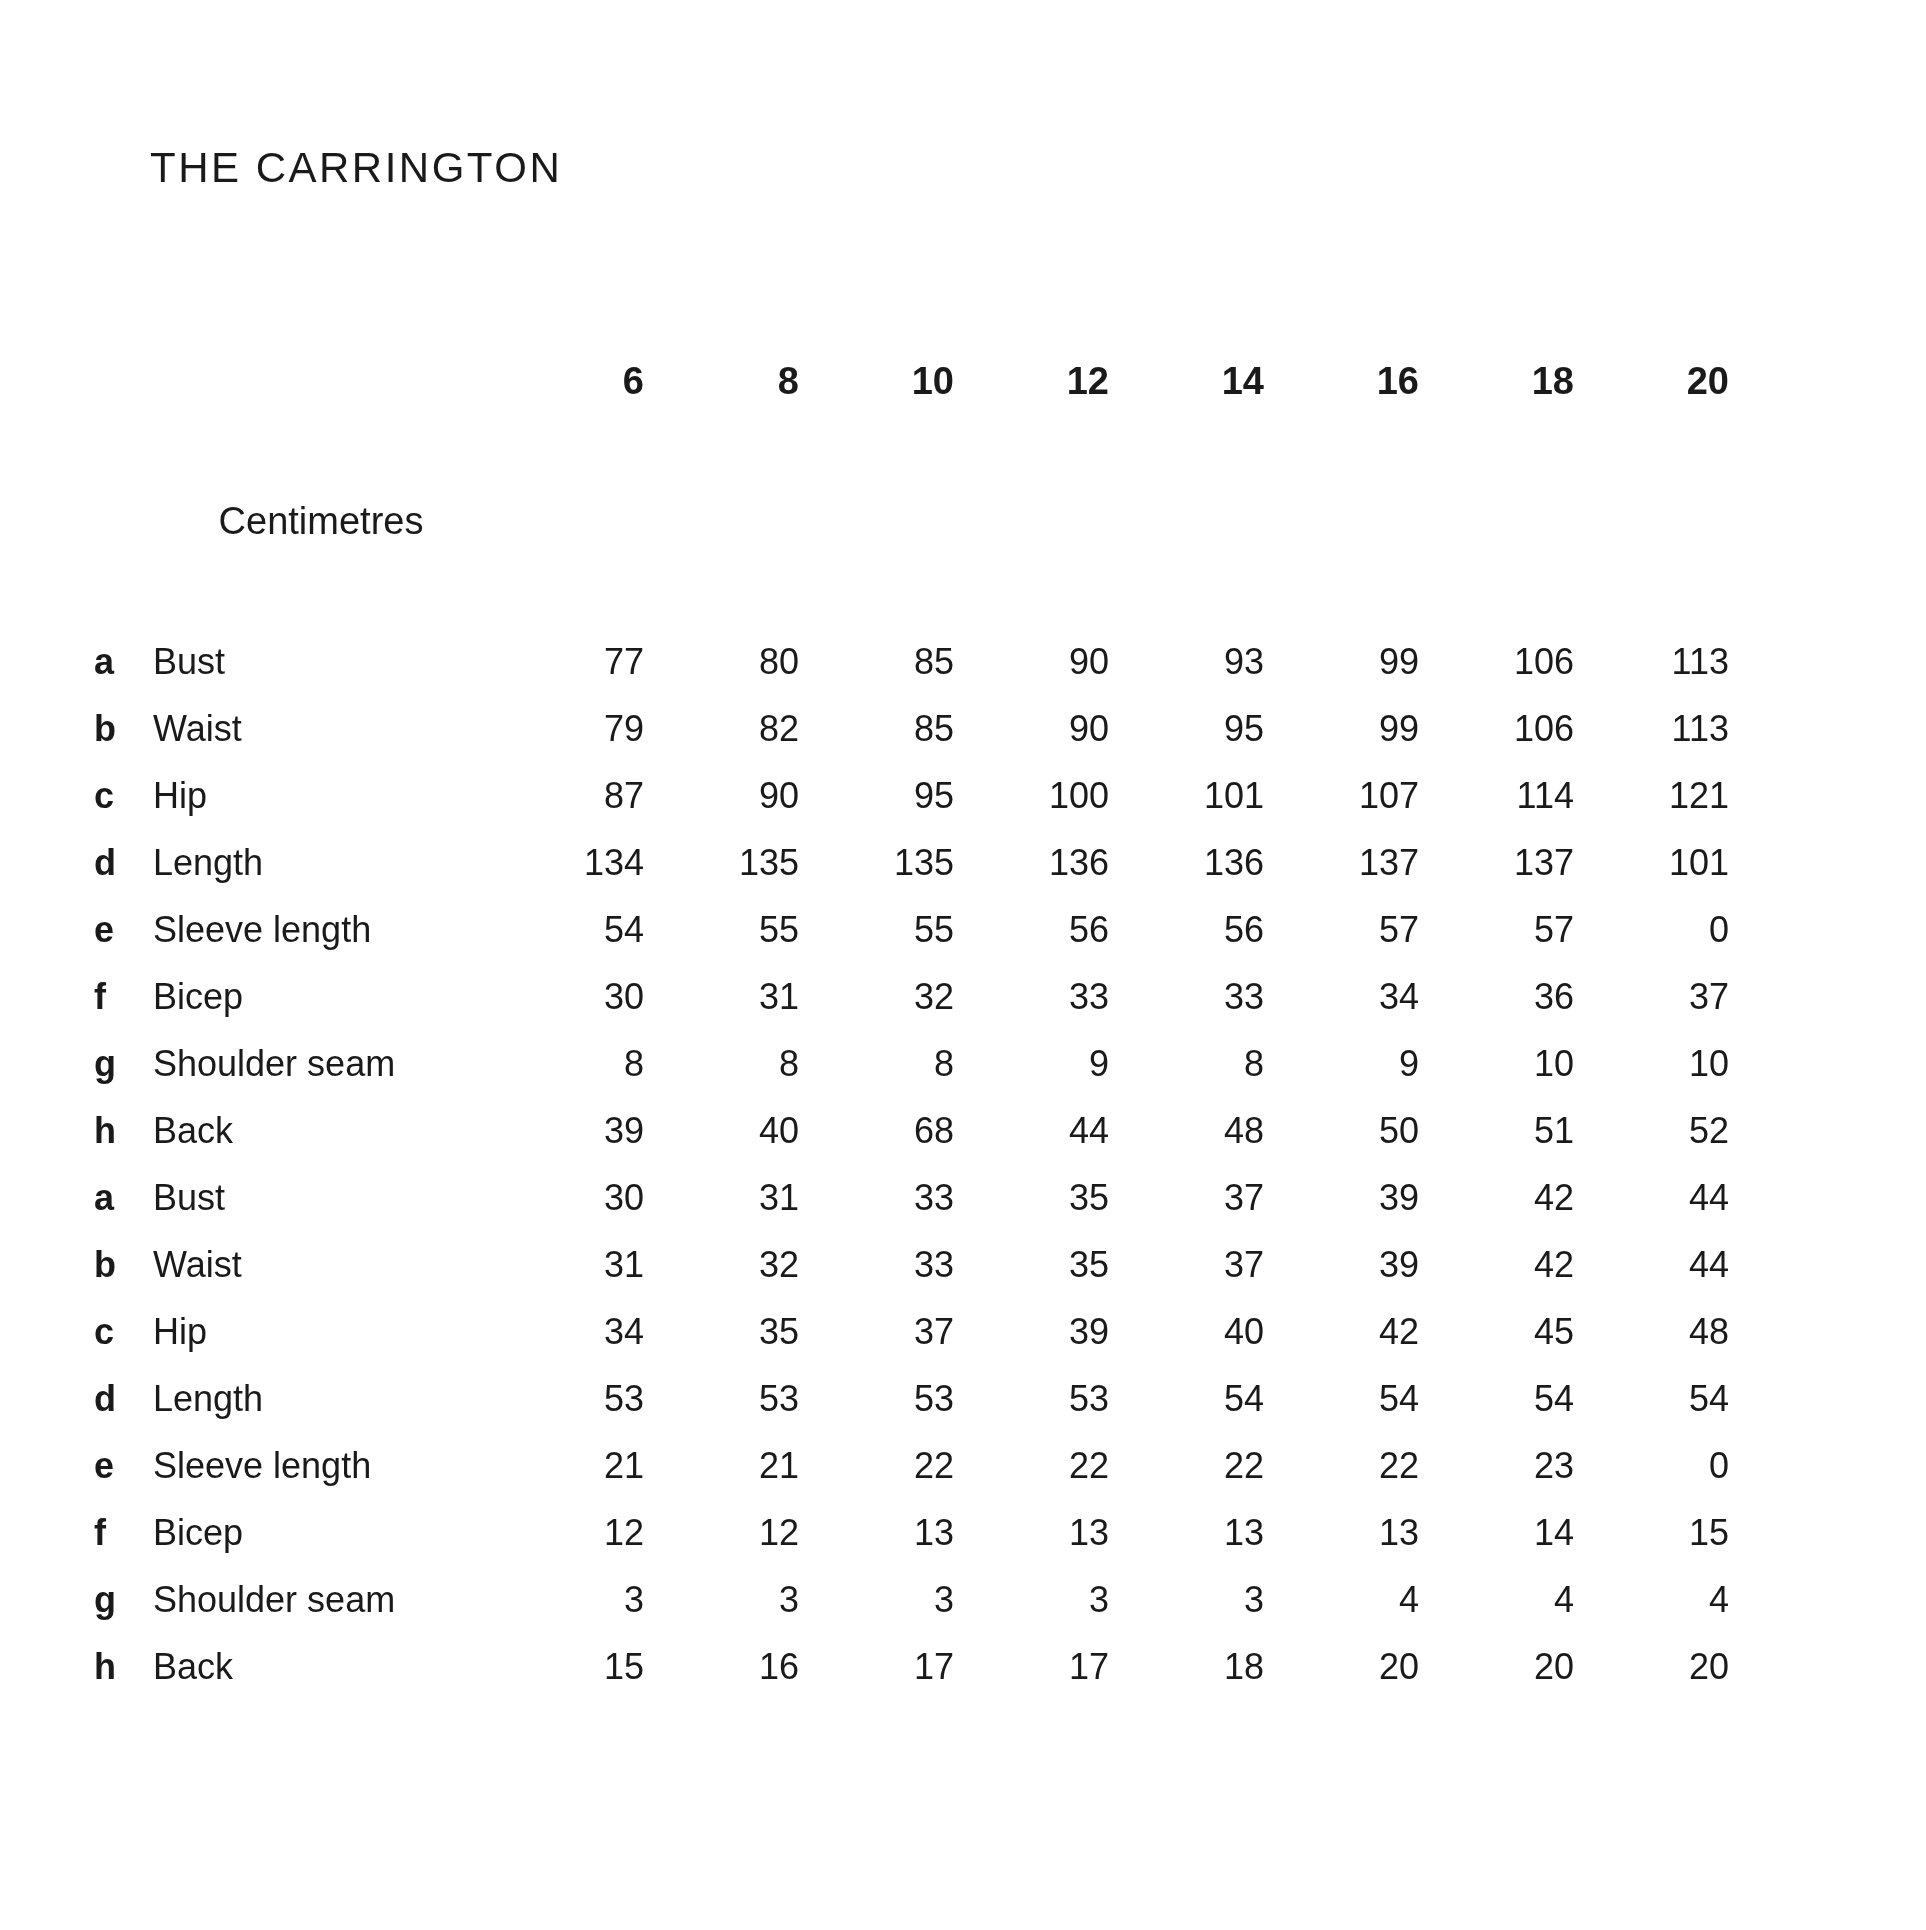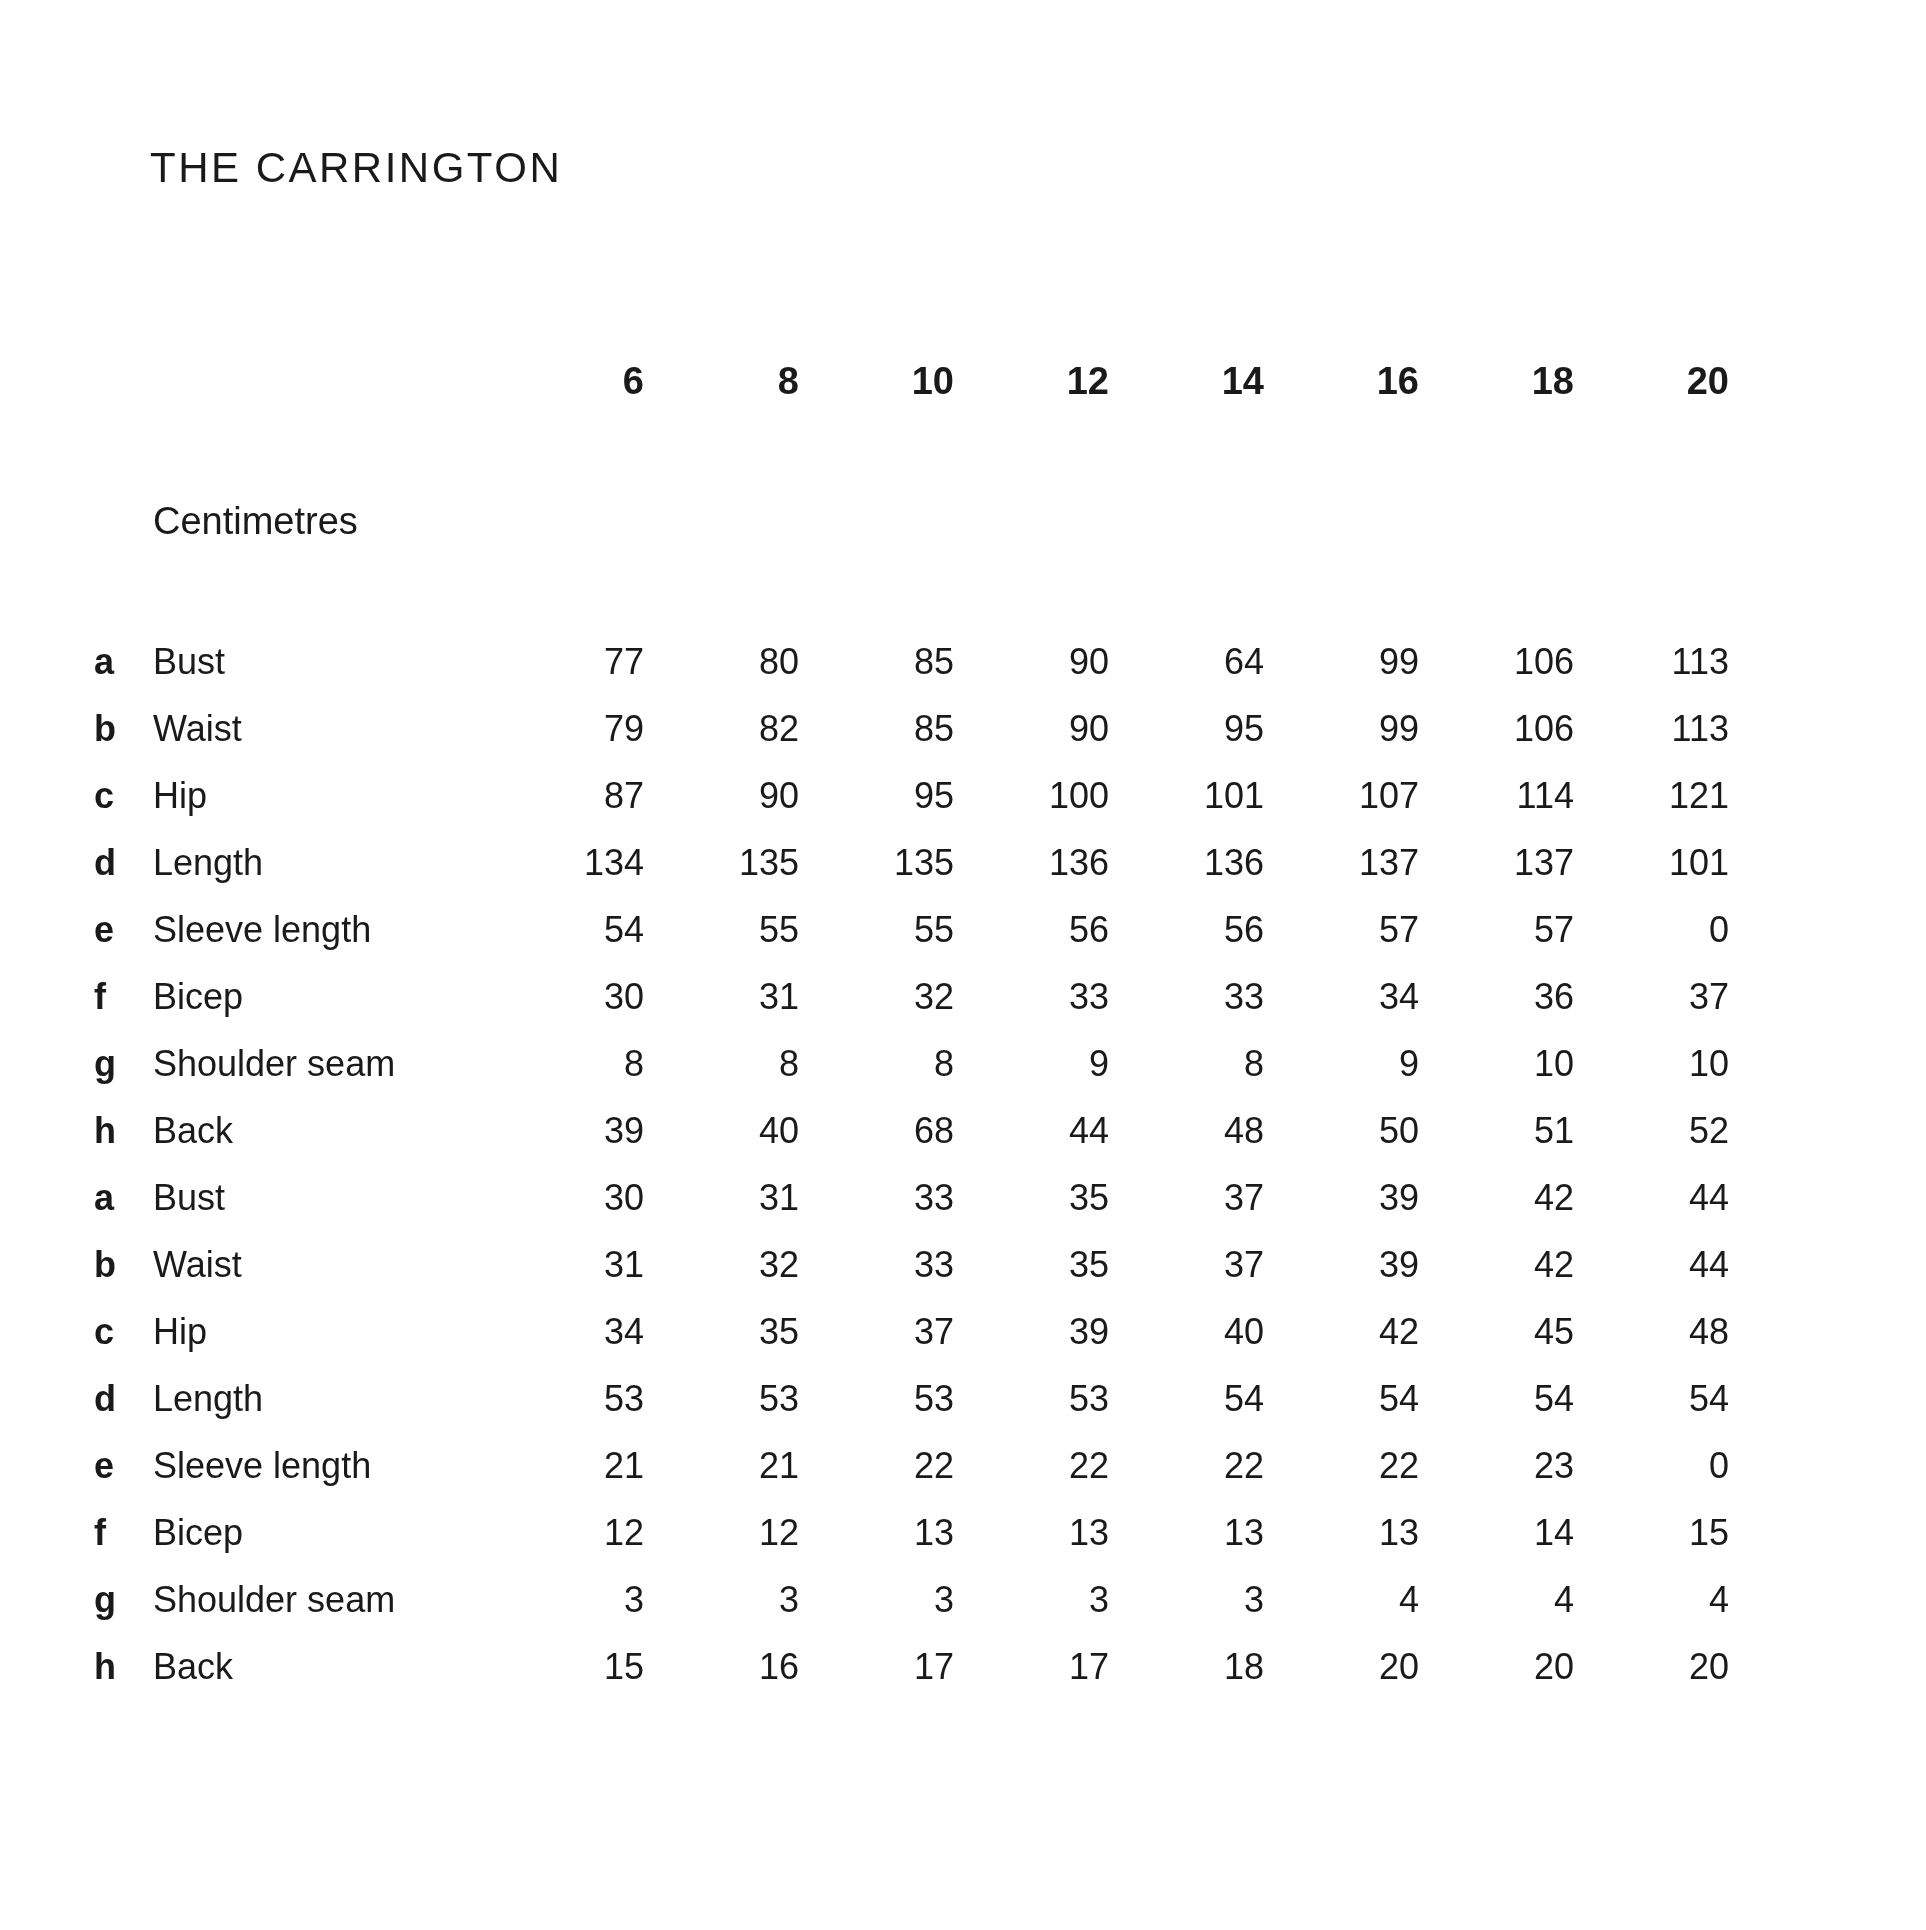--- a/index.html
+++ b/index.html
@@ -60,20 +60,21 @@
   .cell.letter {
     font-weight: 700;
   }
   .section-label {
     font-size: 38px;
     font-weight: 400;
   }
   .section-heading-row.first {
     margin-top: 73px;
     margin-bottom: 74px;
+    text-align: center;
   }
   .section-heading-row.second {
     margin-top: 60px;
     margin-bottom: 65px;
   }
 </style>
 </head>
 <body>
 
 <div class="sheet">
@@ -102,21 +103,21 @@
         <div class="cell section-label">Centimetres</div>
       </div>
       <div class="rows">
           <div class="grid-row">
     <div class="cell letter">a</div>
     <div class="cell label">Bust</div>
   <div class="cell num">77</div>
             <div class="cell num">80</div>
             <div class="cell num">85</div>
             <div class="cell num">90</div>
-            <div class="cell num">64</div>
+            <div class="cell num">93</div>
             <div class="cell num">99</div>
             <div class="cell num">106</div>
             <div class="cell num">113</div>
           </div>
           <div class="grid-row">
     <div class="cell letter">b</div>
     <div class="cell label">Waist</div>
   <div class="cell num">79</div>
             <div class="cell num">82</div>
             <div class="cell num">85</div>

